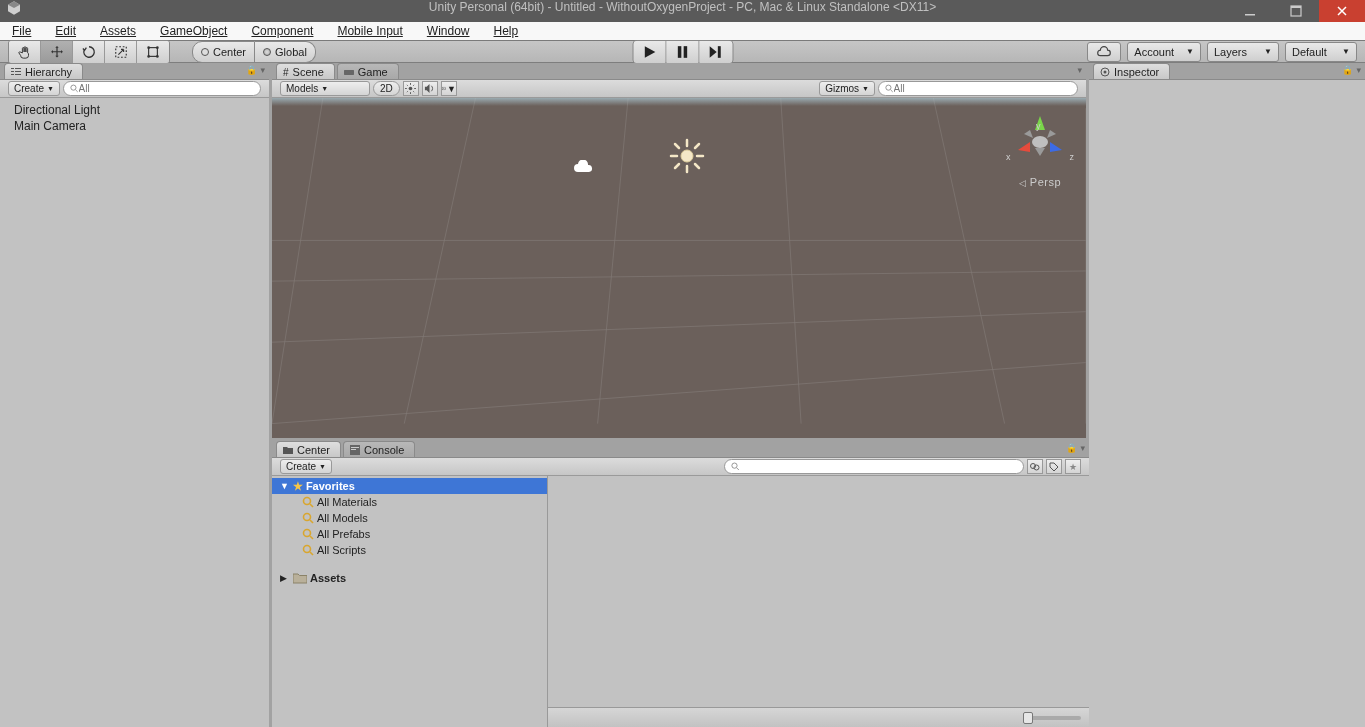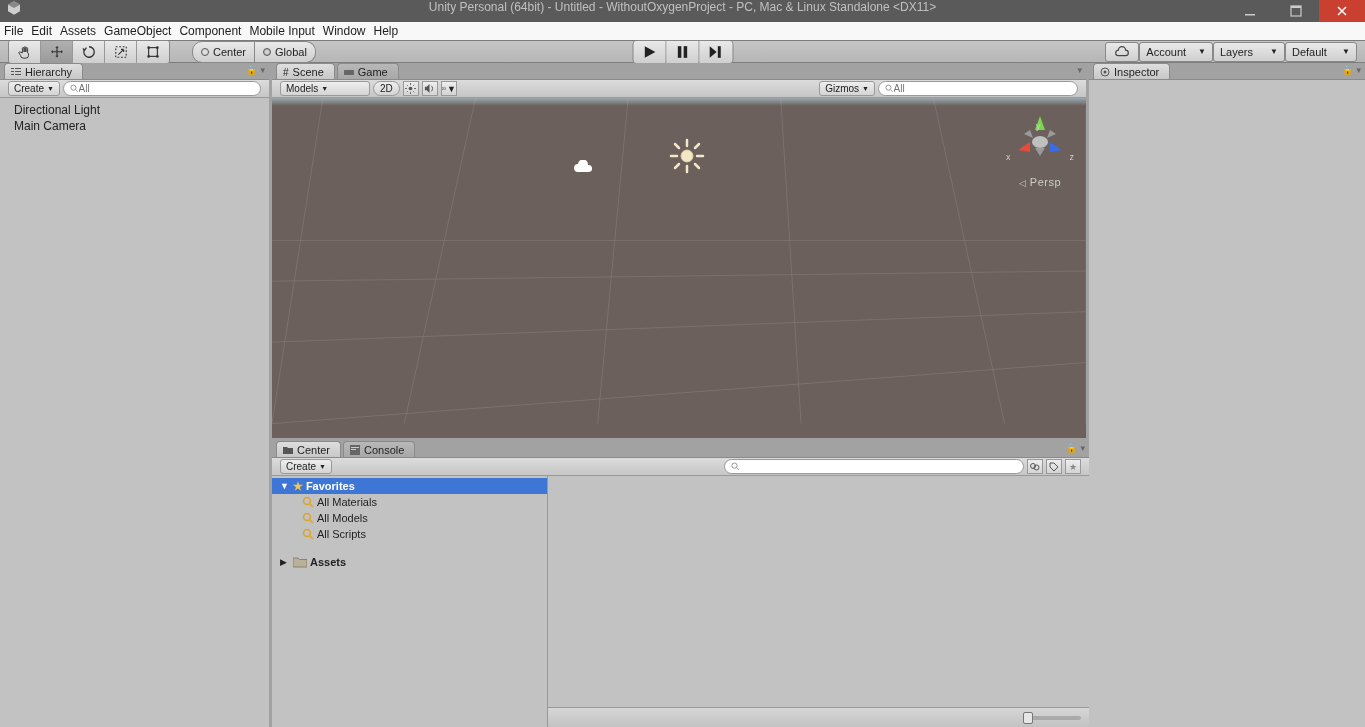--- a/index.html
+++ b/index.html
@@ -11,38 +11,38 @@
   .titlebar { height: 22px; background: #5a5a5a; display: flex; align-items: flex-start; position: relative; color: #c0c0c0; }
   .titlebar .unity-logo { width: 16px; height: 16px; margin-left: 6px; }
   .titlebar .title { position: absolute; left: 0; right: 0; text-align: center; font-size: 12px; pointer-events: none; }
   .titlebar .win-controls { position: absolute; right: 0; top: 0; display: flex; height: 22px; }
   .titlebar .ctrl { width: 46px; height: 22px; display: flex; align-items: center; justify-content: center; font-size: 12px; color: #ccc; }
   .titlebar .ctrl.close { background: #c94030; color: #fff; }
   .titlebar .ctrl svg { width: 12px; height: 12px; }
   
   
   .menubar { height: 19px; background: #f8f8f8; display: flex; align-items: stretch; border-bottom: 1px solid #7a7a7a; }
-  .menubar .mitem { padding: 2px 4px; display: flex; align-items: center; font-size: 12px; }
+  .menubar .mitem { padding: 2px 12px; display: flex; align-items: center; font-size: 12px; text-decoration: underline; }
   
   
   .toolbar { height: 22px; background: linear-gradient(#c6c6c6,#b6b6b6); border-bottom: 1px solid #7e7e7e; display: flex; align-items: center; padding: 0 8px; position: relative; }
   .tool-group { display: flex; border: 1px solid #888; border-radius: 3px; overflow: hidden; box-shadow: inset 0 1px 0 rgba(255,255,255,.3); }
   .tool-btn { width: 32px; height: 22px; background: linear-gradient(#e9e9e9,#cfcfcf); border-right: 1px solid #999; display: flex; align-items: center; justify-content: center; }
   .tool-btn:last-child { border-right: none; }
   .tool-btn.active { background: linear-gradient(#b0b0b0,#9a9a9a); }
   .tool-btn svg { width: 14px; height: 14px; }
   .pivot-group { display:flex; margin-left: 22px; }
   .pill { height:22px; background:linear-gradient(#e9e9e9,#cfcfcf); border:1px solid #888; display:flex; align-items:center; padding:0 8px; font-size:11px; }
   .pill:first-child { border-radius: 10px 0 0 10px; }
   .pill:last-child { border-radius: 0 10px 10px 0; border-left:none; }
   .pill .dot { width:8px; height:8px; border:1px solid #555; border-radius:50%; margin-right:4px; background:#ddd; }
   .play-group { position:absolute; left:50%; transform:translateX(-50%); display:flex; border:1px solid #888; border-radius:4px; overflow:hidden; }
   .play-btn { width:33px; height:22px; background:linear-gradient(#e9e9e9,#cfcfcf); border-right:1px solid #999; display:flex; align-items:center; justify-content:center; }
   .play-btn:last-child{border-right:none;}
-  .right-tools { margin-left:auto; display:flex; align-items:flex-start; }
+  .right-tools { margin-left:auto; display:flex; gap:6px; align-items:flex-start; }
   .drop { height:20px; background:linear-gradient(#e9e9e9,#cfcfcf); border:1px solid #888; border-radius:3px; display:flex; align-items:center; padding:0 6px; font-size:11px; min-width:72px; justify-content:space-between; }
   .drop .arrow { font-size:8px; margin-left:12px; }
   .cloud-btn { width:34px; height:20px; background:linear-gradient(#e9e9e9,#cfcfcf); border:1px solid #888; border-radius:3px; display:flex; align-items:center; justify-content:center; }
 
   .main { flex:1; display:flex; }
   
   
   .panel { display:flex; flex-direction:column; background:#c2c2c2; }
   .tab-bar { height:17px; display:flex; align-items:flex-end; background:#a2a2a2; border-bottom:1px solid #8a8a8a; padding-left:4px; gap:2px; position:relative; }
   .tab { height:16px; background:linear-gradient(#dedede,#c8c8c8); border:1px solid #8a8a8a; border-bottom:none; border-radius:4px 4px 0 0; padding:1px 10px 0 6px; display:flex; align-items:center; gap:4px; font-size:11px;}
@@ -448,20 +448,27 @@
                   <circle cx="5" cy="5" r="3.5" fill="none" stroke="#d9a62e" stroke-width="1.6"></circle>
                   <line x1="8" y1="8" x2="11" y2="11" stroke="#d9a62e" stroke-width="1.6"></line>
                 </svg>
                 <span>All Models</span>
               </div>
             <div class="row sub">
                 <svg class="mag" viewBox="0 0 12 12">
                   <circle cx="5" cy="5" r="3.5" fill="none" stroke="#d9a62e" stroke-width="1.6"></circle>
                   <line x1="8" y1="8" x2="11" y2="11" stroke="#d9a62e" stroke-width="1.6"></line>
                 </svg>
+                <span>All Prefabs</span>
+              </div>
+            <div class="row sub">
+                <svg class="mag" viewBox="0 0 12 12">
+                  <circle cx="5" cy="5" r="3.5" fill="none" stroke="#d9a62e" stroke-width="1.6"></circle>
+                  <line x1="8" y1="8" x2="11" y2="11" stroke="#d9a62e" stroke-width="1.6"></line>
+                </svg>
                 <span>All Scripts</span>
               </div>
             <div style="height:12px"></div>
             <div class="row">
               <span class="exp">▶</span>
               <svg width="14" height="12" viewBox="0 0 14 12">
                   <path d="M0 2 h5 l1.5 1.5 H14 V11 H0 z" fill="#b9b09a" stroke="#8a8268"></path>
                 </svg>
               <span style="font-weight:bold">Assets</span>
             </div>

